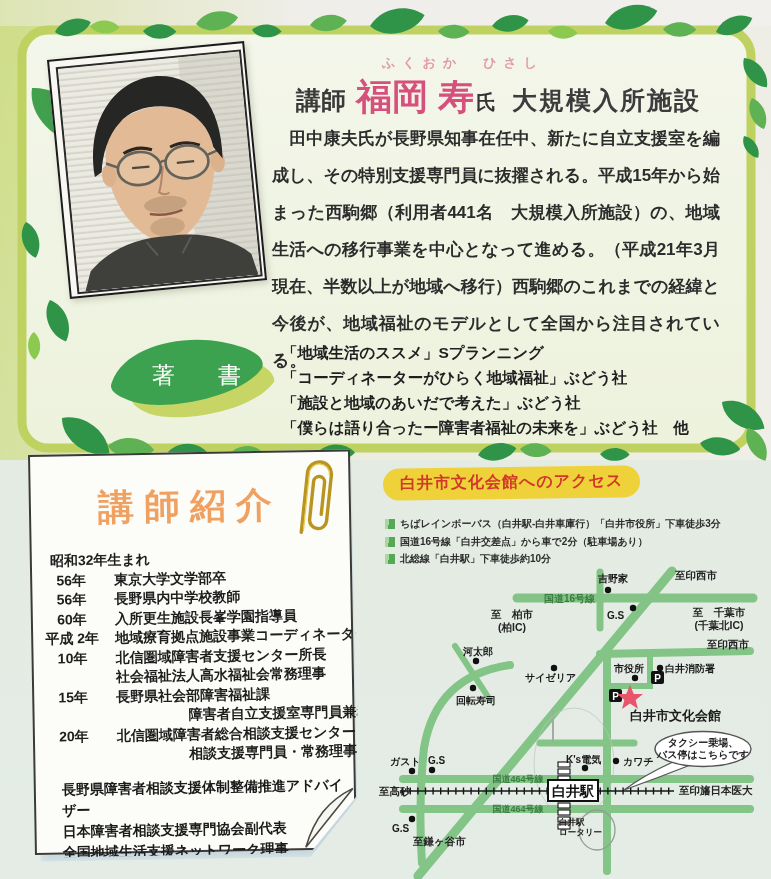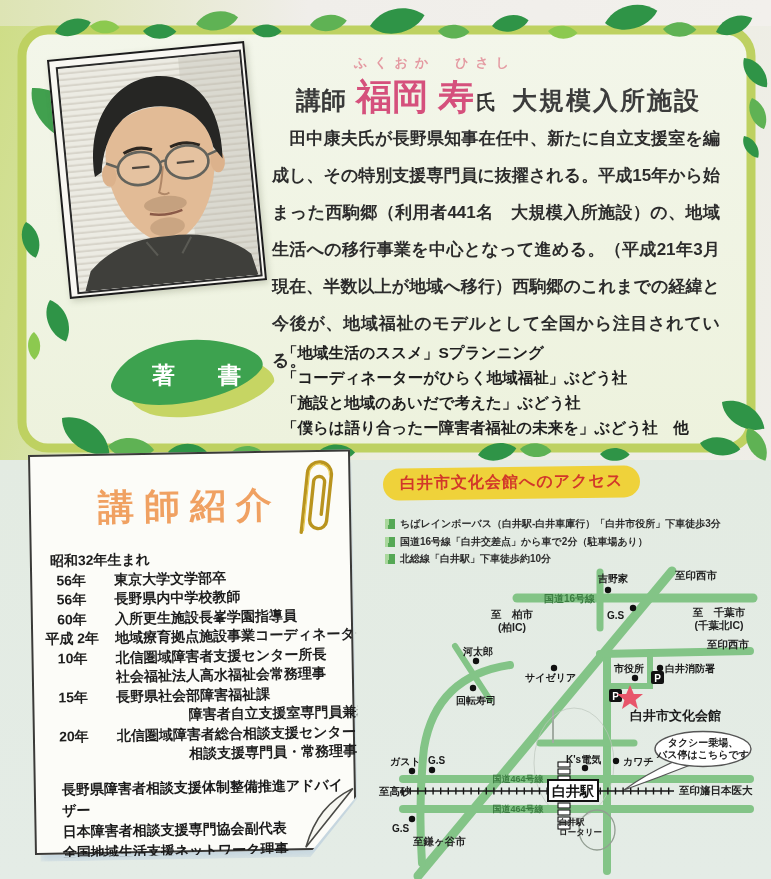--- a/index.html
+++ b/index.html
@@ -10,33 +10,33 @@
   
   #bg-top{left:0;top:0;width:771px;height:460px;
     background:linear-gradient(105deg,#cedd86 0%,#dde6bc 30%,#ecedDF 55%,#efeeE8 100%);}
   #bg-strip{left:0;top:0;width:771px;height:26px;background:linear-gradient(90deg,#dde4b4,#f0eeea 40%,#f2f0ec);}
   
   #photo{left:58px;top:50px;width:182px;height:224px;transform:rotate(-5.5deg);
     border:2px solid #1b1b1b;background:#f8f7f2;padding:6px;box-shadow:2px 3px 6px rgba(90,100,70,.25);}
   #photo-inner{width:100%;height:100%;border:2px solid #2a2a2a;overflow:hidden;background:#ecebe5;}
   
   #title-block{left:296px;top:54px;width:430px;}
-  #furigana{font-size:13px;letter-spacing:7px;margin-left:58px;font-weight:700;font-family:Liberation Mono, monospace;}
+  #furigana{font-size:13px;letter-spacing:7px;margin-left:86px;font-weight:700;font-family:Liberation Mono, monospace;}
   #title-row{display:flex;align-items:baseline;margin-top:1px;white-space:nowrap;}
   #role{font-size:25px;font-weight:700;color:#3a3a3a;}
   #name{font-size:36px;font-weight:800;margin-left:10px;}
   #honor{font-size:20px;font-weight:700;color:#333;margin-left:2px;}
   #prof-heading{font-size:25px;font-weight:700;color:#3c3c3c;margin-left:16px;letter-spacing:2px;}
   
   #paras{left:272px;top:120px;width:448px;font-size:17px;line-height:37px;color:#2c2c2c;font-weight:600;text-align:justify;}
   #paras p{margin:0;}
   
   #books{left:282px;top:340px;width:440px;font-size:15.5px;line-height:25px;color:#1f1f1f;font-weight:600;}
   #chosho-wrap{left:104px;top:330px;width:178px;height:100px;}
-  #chosho-label{left:152px;top:360px;font-size:23px;font-weight:700;color:#fff;letter-spacing:10px;}
+  #chosho-label{left:152px;top:360px;font-size:23px;font-weight:400;color:#fff;letter-spacing:10px;}
   
   #card-shadow{left:37px;top:465px;width:318px;height:394px;background:#bccfdd;opacity:.75;filter:blur(5px);
     transform:rotate(-1deg);clip-path:polygon(0 0,100% 0,100% calc(100% - 58px),calc(100% - 48px) 100%,0 100%);}
   #card{left:28px;top:455px;width:318px;height:396px;background:#fcfcf8;border:2px solid #3a3a38;
     transform:rotate(-1deg);transform-origin:top left;
     clip-path:polygon(-3px -3px,calc(100% + 3px) -3px,calc(100% + 3px) calc(100% - 56px),calc(100% - 47px) calc(100% + 3px),-3px calc(100% + 3px));}
   #card-title{margin-top:28px;text-align:center;font-size:36px;font-weight:800;letter-spacing:10px;}
   #career-rows{margin:18px 0 0 8px;font-size:14px;font-weight:600;color:#1e1e1e;line-height:19.5px;}
   .crow{display:flex;}
   .rl{width:62px;text-align:center;white-space:pre;flex:none;}

